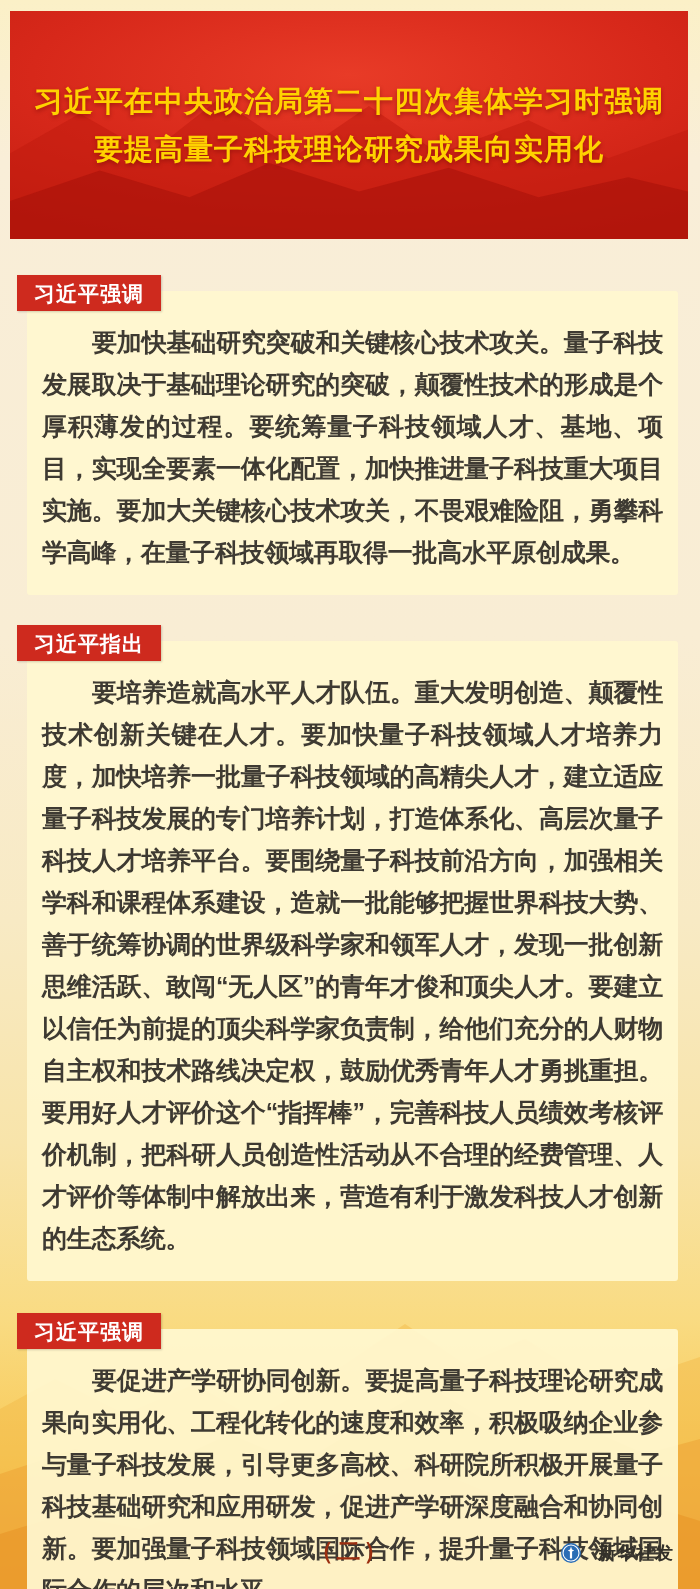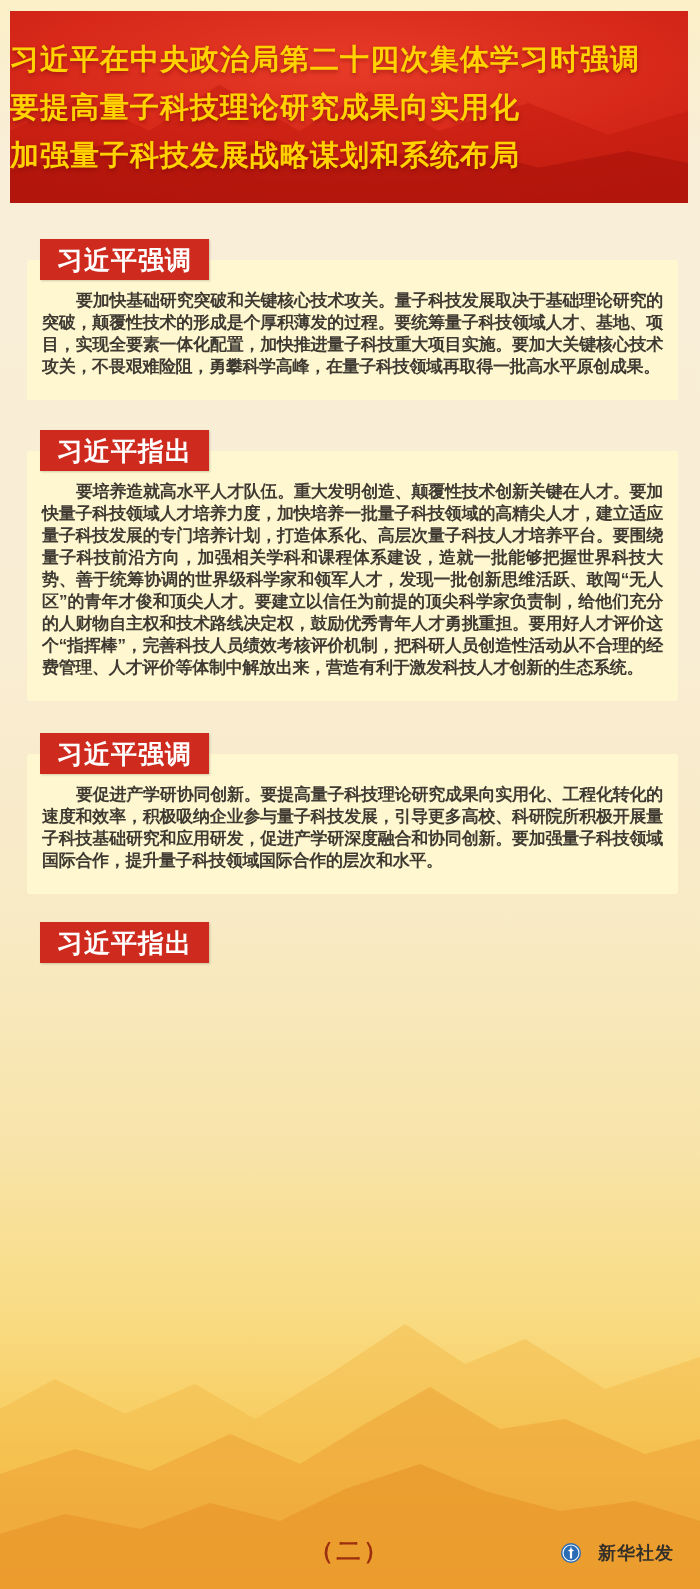--- a/index.html
+++ b/index.html
@@ -5,47 +5,47 @@
   html,body { margin:0; padding:0; }
   .page {
     position:relative; width:700px; height:1589px; overflow:hidden;
     background:linear-gradient(180deg,
       #fbf0c7 0%, #f9eed8 10%, #f9edd4 40%, #f8eac4 58%,
       #f8e4aa 72%, #f9db82 83%, #f8c957 92%, #f1a936 100%);
     font-family:"Liberation Sans", sans-serif;
   }
   
   .banner {
-    position:relative; z-index:2; margin:11px 12px 0 10px; height:192px;
+    position:relative; z-index:2; margin:11px 12px 0 10px; height:228px;
     background:radial-gradient(ellipse 90% 85% at 50% 28%, #e83b27 0%, #d7281a 52%, #c01c0f 100%);
     overflow:hidden;
-    display:flex; flex-direction:column; justify-content:center; 
+    display:flex; flex-direction:column; justify-content:center; align-items:center;
   }
   .banner .mnt { position:absolute; left:0; bottom:0; width:100%; height:100%; }
   .banner-line {
     position:relative; z-index:2; color:#ffd200; font-size:29px; font-weight:bold;
     line-height:48px; letter-spacing:1px; white-space:nowrap;
     text-shadow:0 2px 4px rgba(100,0,0,.45);
   }
   
   .section { position:relative; z-index:1; }
   .s1 { margin-top:36px; } .s2 { margin-top:30px; } .s3 { margin-top:32px; } .s4 { margin-top:28px; }
   .badge {
-    position:relative; z-index:2; display:inline-block; margin-left:40px;
-    background:#ce2a1e; color:#ffffff; font-size:26px; font-weight:bold;
+    position:relative; z-index:2; display:inline-block; margin-left:17px;
+    background:#ce2a1e; color:#ffffff; font-size:21px; font-weight:bold;
     line-height:1; padding:8px 17px 7px; letter-spacing:1px;
     box-shadow:1px 1px 2px rgba(0,0,0,.18);
   }
   .box {
     position:relative; z-index:1; margin:-20px 0 0 27px; width:651px; box-sizing:border-box;
     background:rgba(255,247,208,.93); border-radius:3px;
     padding:30px 15px 22px 15px;
   }
   .box p {
-    margin:0; font-size:17px; line-height:22px; color:#3e3a32;
+    margin:0; font-size:25px; line-height:42px; color:#3e3a32;
     font-weight:600; letter-spacing:-0.3px; text-align:justify; text-indent:2em;
   }
   
   .footer-mountains { position:absolute; left:0; bottom:0; width:700px; height:310px; z-index:0; }
   .page-number {
     position:absolute; z-index:3; left:0; right:0; bottom:22px; text-align:center;
     font-size:24px; font-weight:bold; color:#9c2f10; letter-spacing:3px;
   }
   .credit {
     position:absolute; z-index:3; right:26px; bottom:24px;
@@ -65,21 +65,20 @@
     <path d="M0,255 L65,235 L140,250 L210,224 L280,242 L345,210 L420,185 L485,212 L560,232 L635,222 L700,242 L700,310 L0,310 Z" fill="#e89427" opacity="0.6"></path>
   </svg>
 
   <div class="banner">
     <svg class="mnt" viewBox="0 0 680 240" preserveAspectRatio="none">
       <path d="M0,150 L70,108 L140,150 L210,92 L290,150 L360,100 L430,150 L520,115 L600,155 L680,125 L680,240 L0,240 Z" fill="#bf1a0e" opacity="0.5"></path>
       <path d="M0,200 L90,168 L180,196 L260,160 L350,190 L440,165 L530,196 L620,175 L680,190 L680,240 L0,240 Z" fill="#a5110a" opacity="0.55"></path>
     </svg>
     <div class="banner-line">习近平在中央政治局第二十四次集体学习时强调</div>
     <div class="banner-line">要提高量子科技理论研究成果向实用化</div>
-    <div class="banner-line">加强量子科技发展战略谋划和系统布局</div>
   </div>
 
   <div class="section s1">
     <div class="badge">习近平强调</div>
     <div class="box">
       <p>要加快基础研究突破和关键核心技术攻关。量子科技发展取决于基础理论研究的突破，颠覆性技术的形成是个厚积薄发的过程。要统筹量子科技领域人才、基地、项目，实现全要素一体化配置，加快推进量子科技重大项目实施。要加大关键核心技术攻关，不畏艰难险阻，勇攀科学高峰，在量子科技领域再取得一批高水平原创成果。</p>
     </div>
   </div>
 
   <div class="section s2">

